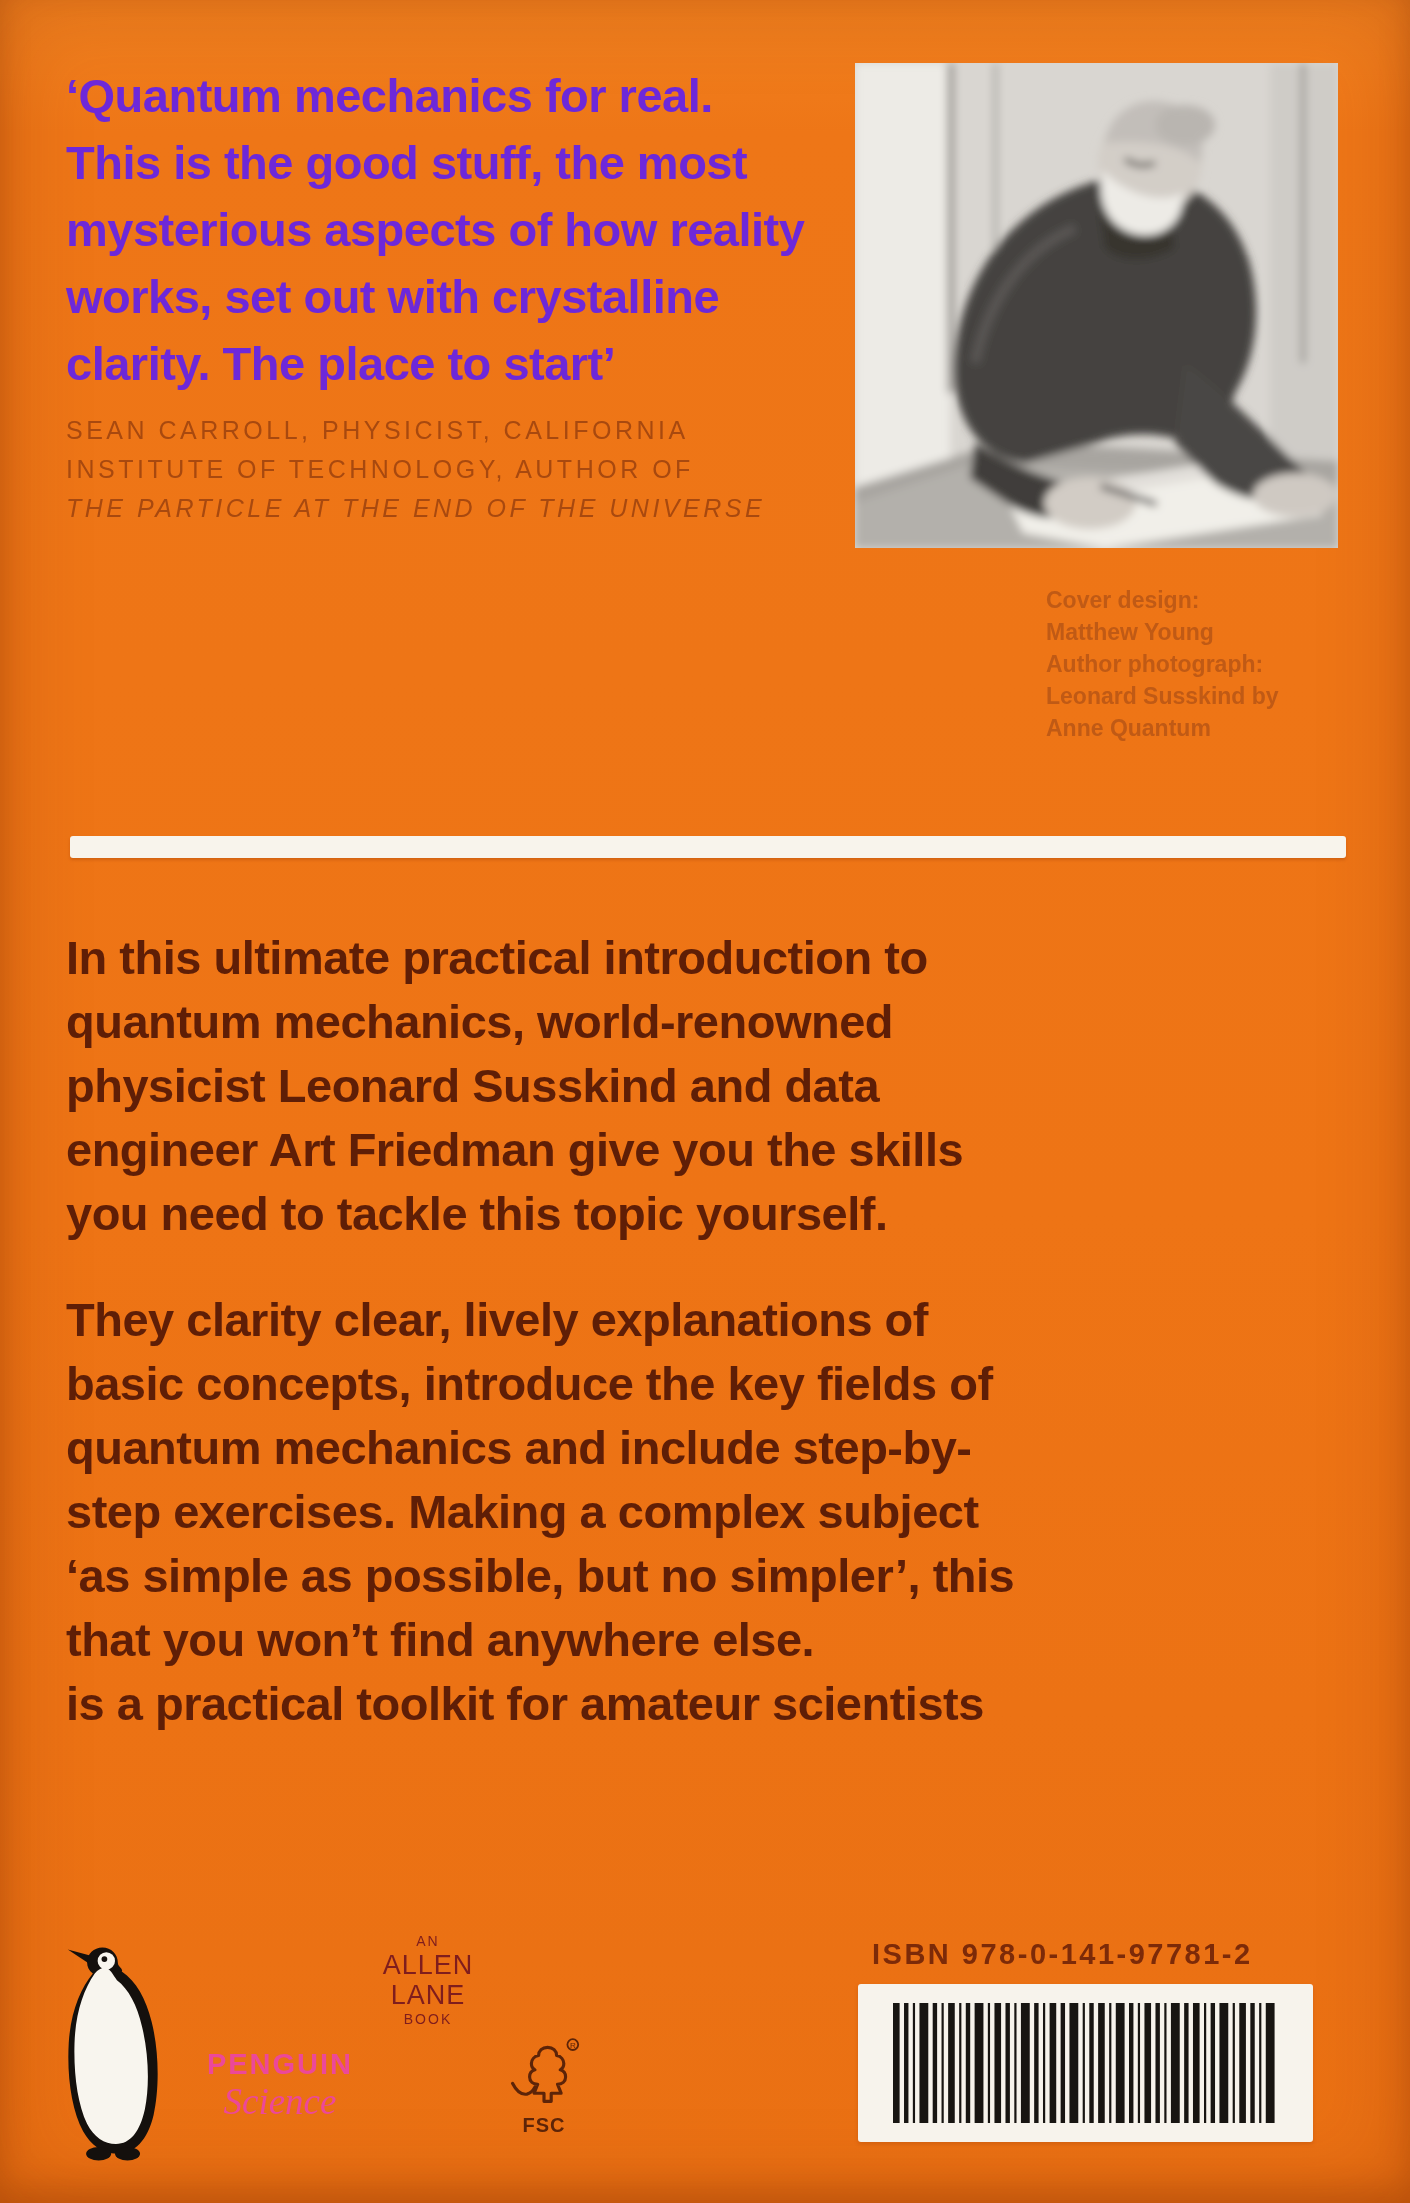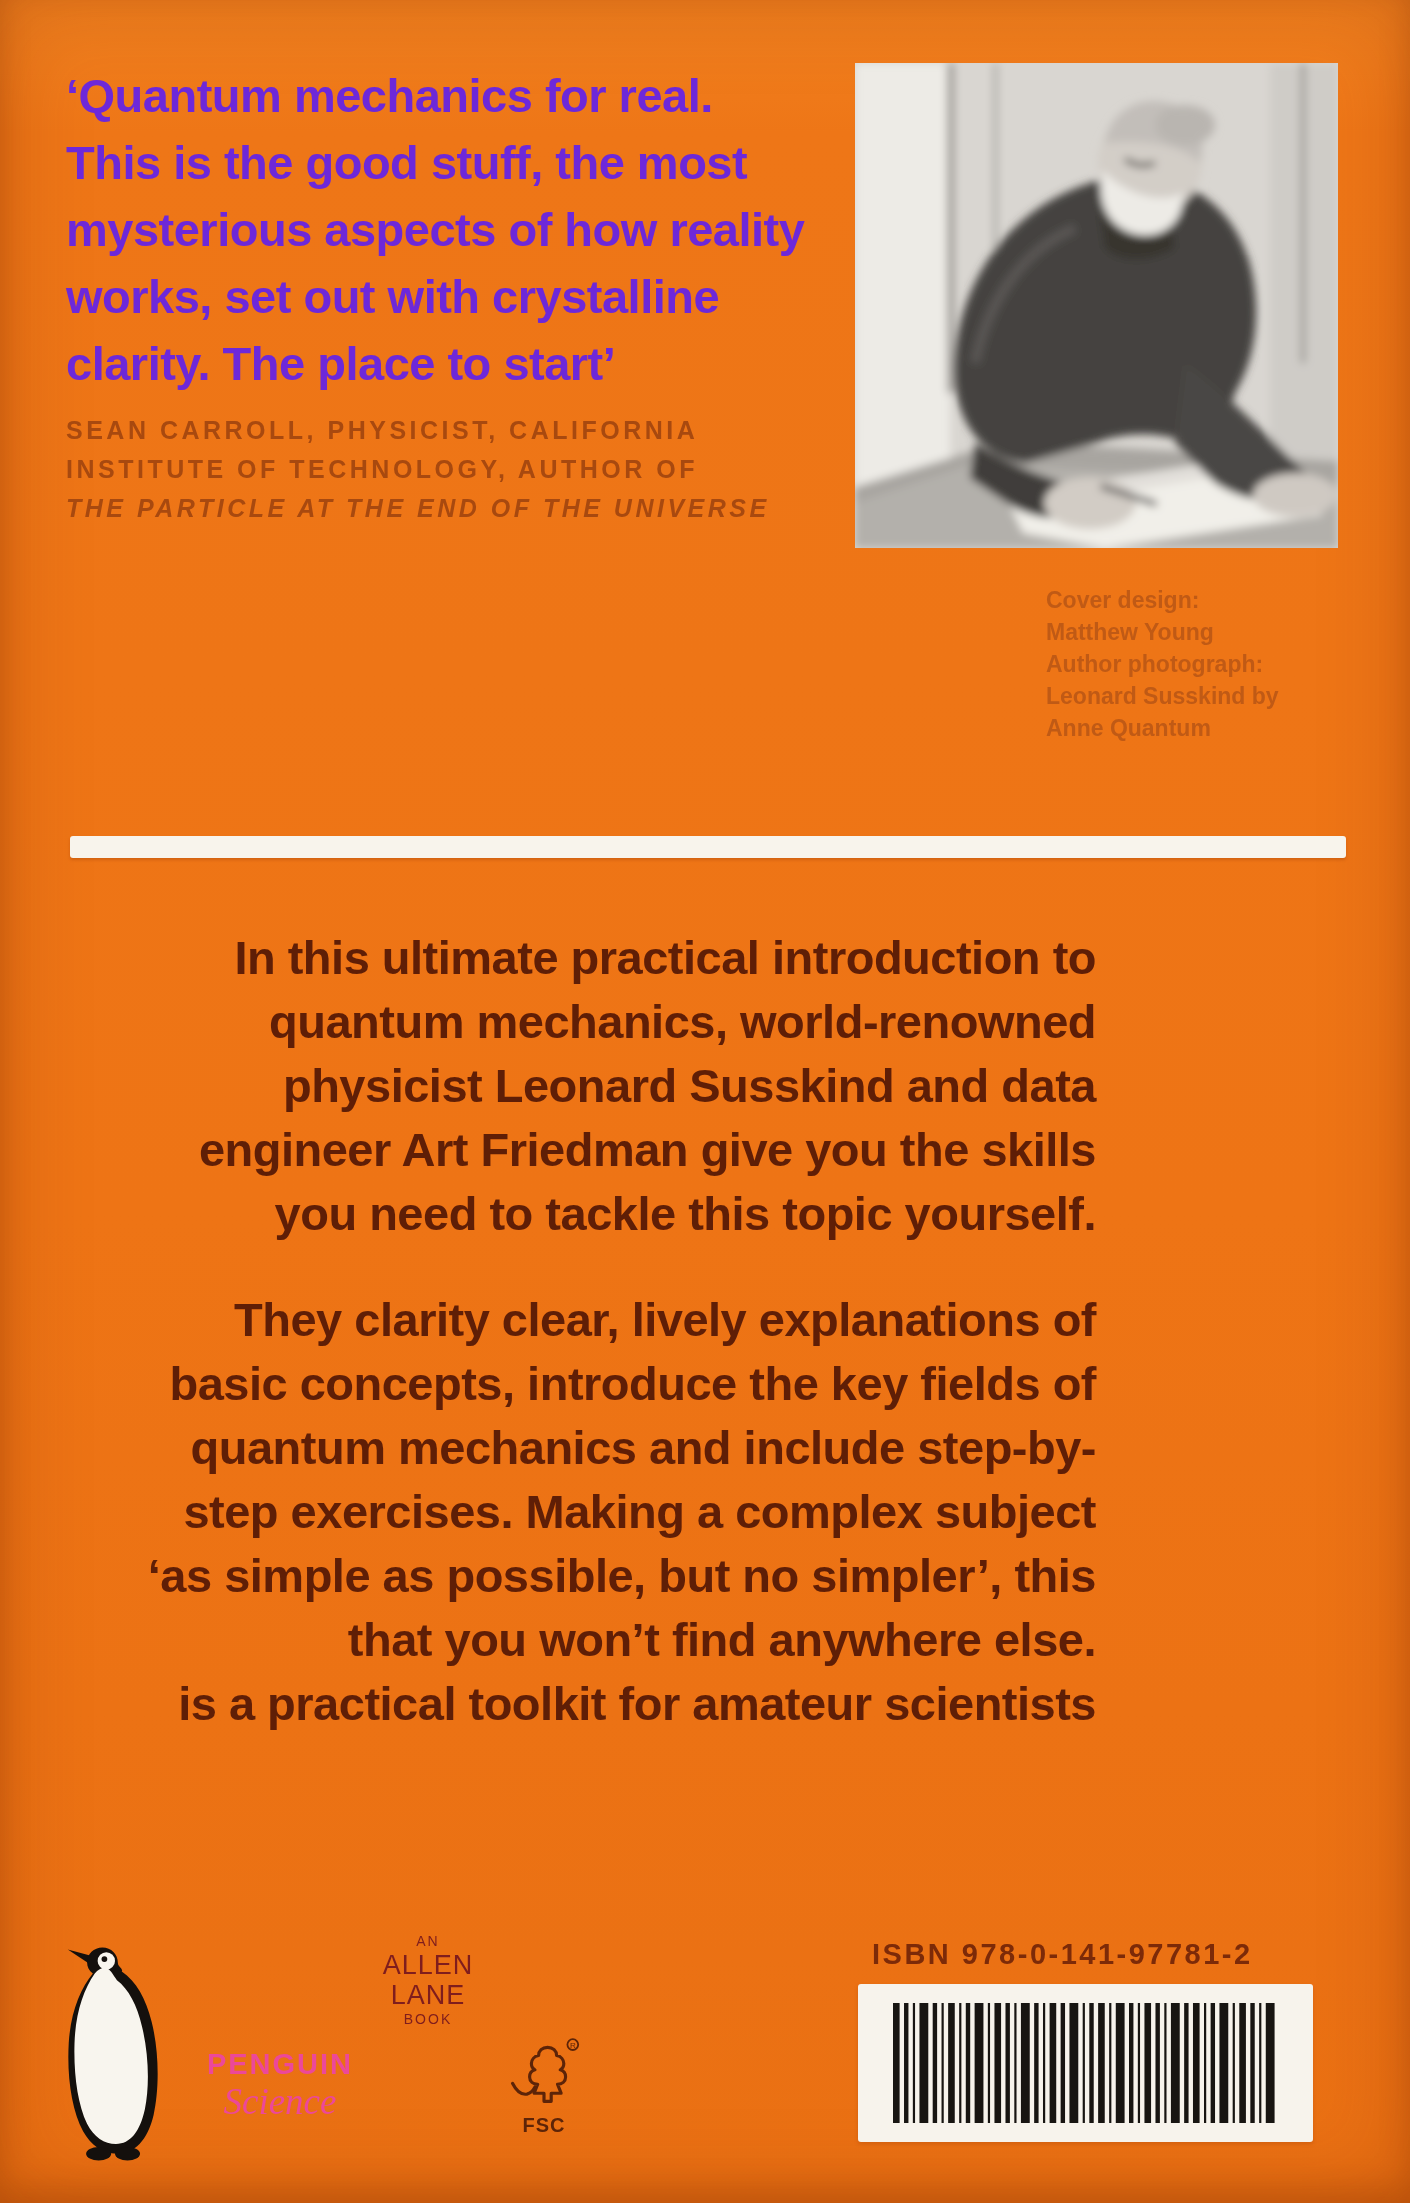--- a/index.html
+++ b/index.html
@@ -7,36 +7,36 @@
     width:1410px;height:2203px;position:relative;overflow:hidden;
     font-family:"Liberation Sans",sans-serif;
     background:linear-gradient(180deg,#f2811f 0%,#ee7617 6%,#ee7415 55%,#ea7013 100%);
   }
   .vignette{position:absolute;inset:0;pointer-events:none;
     box-shadow:inset 0 0 90px rgba(120,40,0,.25), inset 0 -14px 30px rgba(110,35,0,.25);}
   
   .quote-block{position:absolute;left:66px;top:62px;width:800px;}
   .quote-line{font-size:47px;line-height:67px;font-weight:bold;color:#6d28d9;letter-spacing:-.5px;}
   .attribution{margin-top:14px;}
-  .attr-line{font-size:25px;line-height:39px;font-weight:bold;color:#a8490f;letter-spacing:3.5px;}
+  .attr-line{font-size:25px;line-height:39px;font-weight:normal;color:#a8490f;letter-spacing:3.5px;}
   .attr-line.italic{font-style:italic;}
   
   .photo{position:absolute;left:855px;top:63px;width:483px;height:485px;overflow:hidden;background:#d8d5d0;}
   .photo svg{display:block;width:100%;height:100%;}
   
   .credit{position:absolute;left:1046px;top:584px;}
   .credit-line{font-size:23px;line-height:32px;color:#c05a15;font-weight:bold;}
   
   .divider{position:absolute;left:70px;top:836px;width:1276px;height:22px;background:#f8f4ec;border-radius:3px;
     box-shadow:0 2px 3px rgba(130,45,0,.25);}
   
   .body-para{position:absolute;left:66px;width:1030px;}
   .para1{top:926px;}
   .para2{top:1288px;}
-  .body-line{font-size:47px;line-height:64px;font-weight:bold;color:#5f1e06;letter-spacing:-.5px;text-align:right;}
+  .body-line{font-size:47px;line-height:64px;font-weight:bold;color:#5f1e06;letter-spacing:-.5px;}
   
   .isbn{position:absolute;left:872px;top:1938px;font-size:29px;font-weight:bold;color:#7c2a08;letter-spacing:2.5px;}
   .barcode-box{position:absolute;left:858px;top:1984px;width:455px;height:158px;background:#f7f3ec;border-radius:3px;
     display:flex;align-items:center;justify-content:center;box-shadow:0 2px 4px rgba(130,45,0,.2);}
   .barcode-box svg{width:386px;height:120px;}
   
   .penguin-logo{position:absolute;left:62px;top:1942px;width:106px;height:222px;}
   .penguin-logo svg{width:100%;height:100%;}
   .penguin-text{position:absolute;left:196px;top:2048px;width:168px;text-align:center;color:#ec4899;}
   .penguin-word{font-size:29px;font-weight:bold;letter-spacing:2px;}

